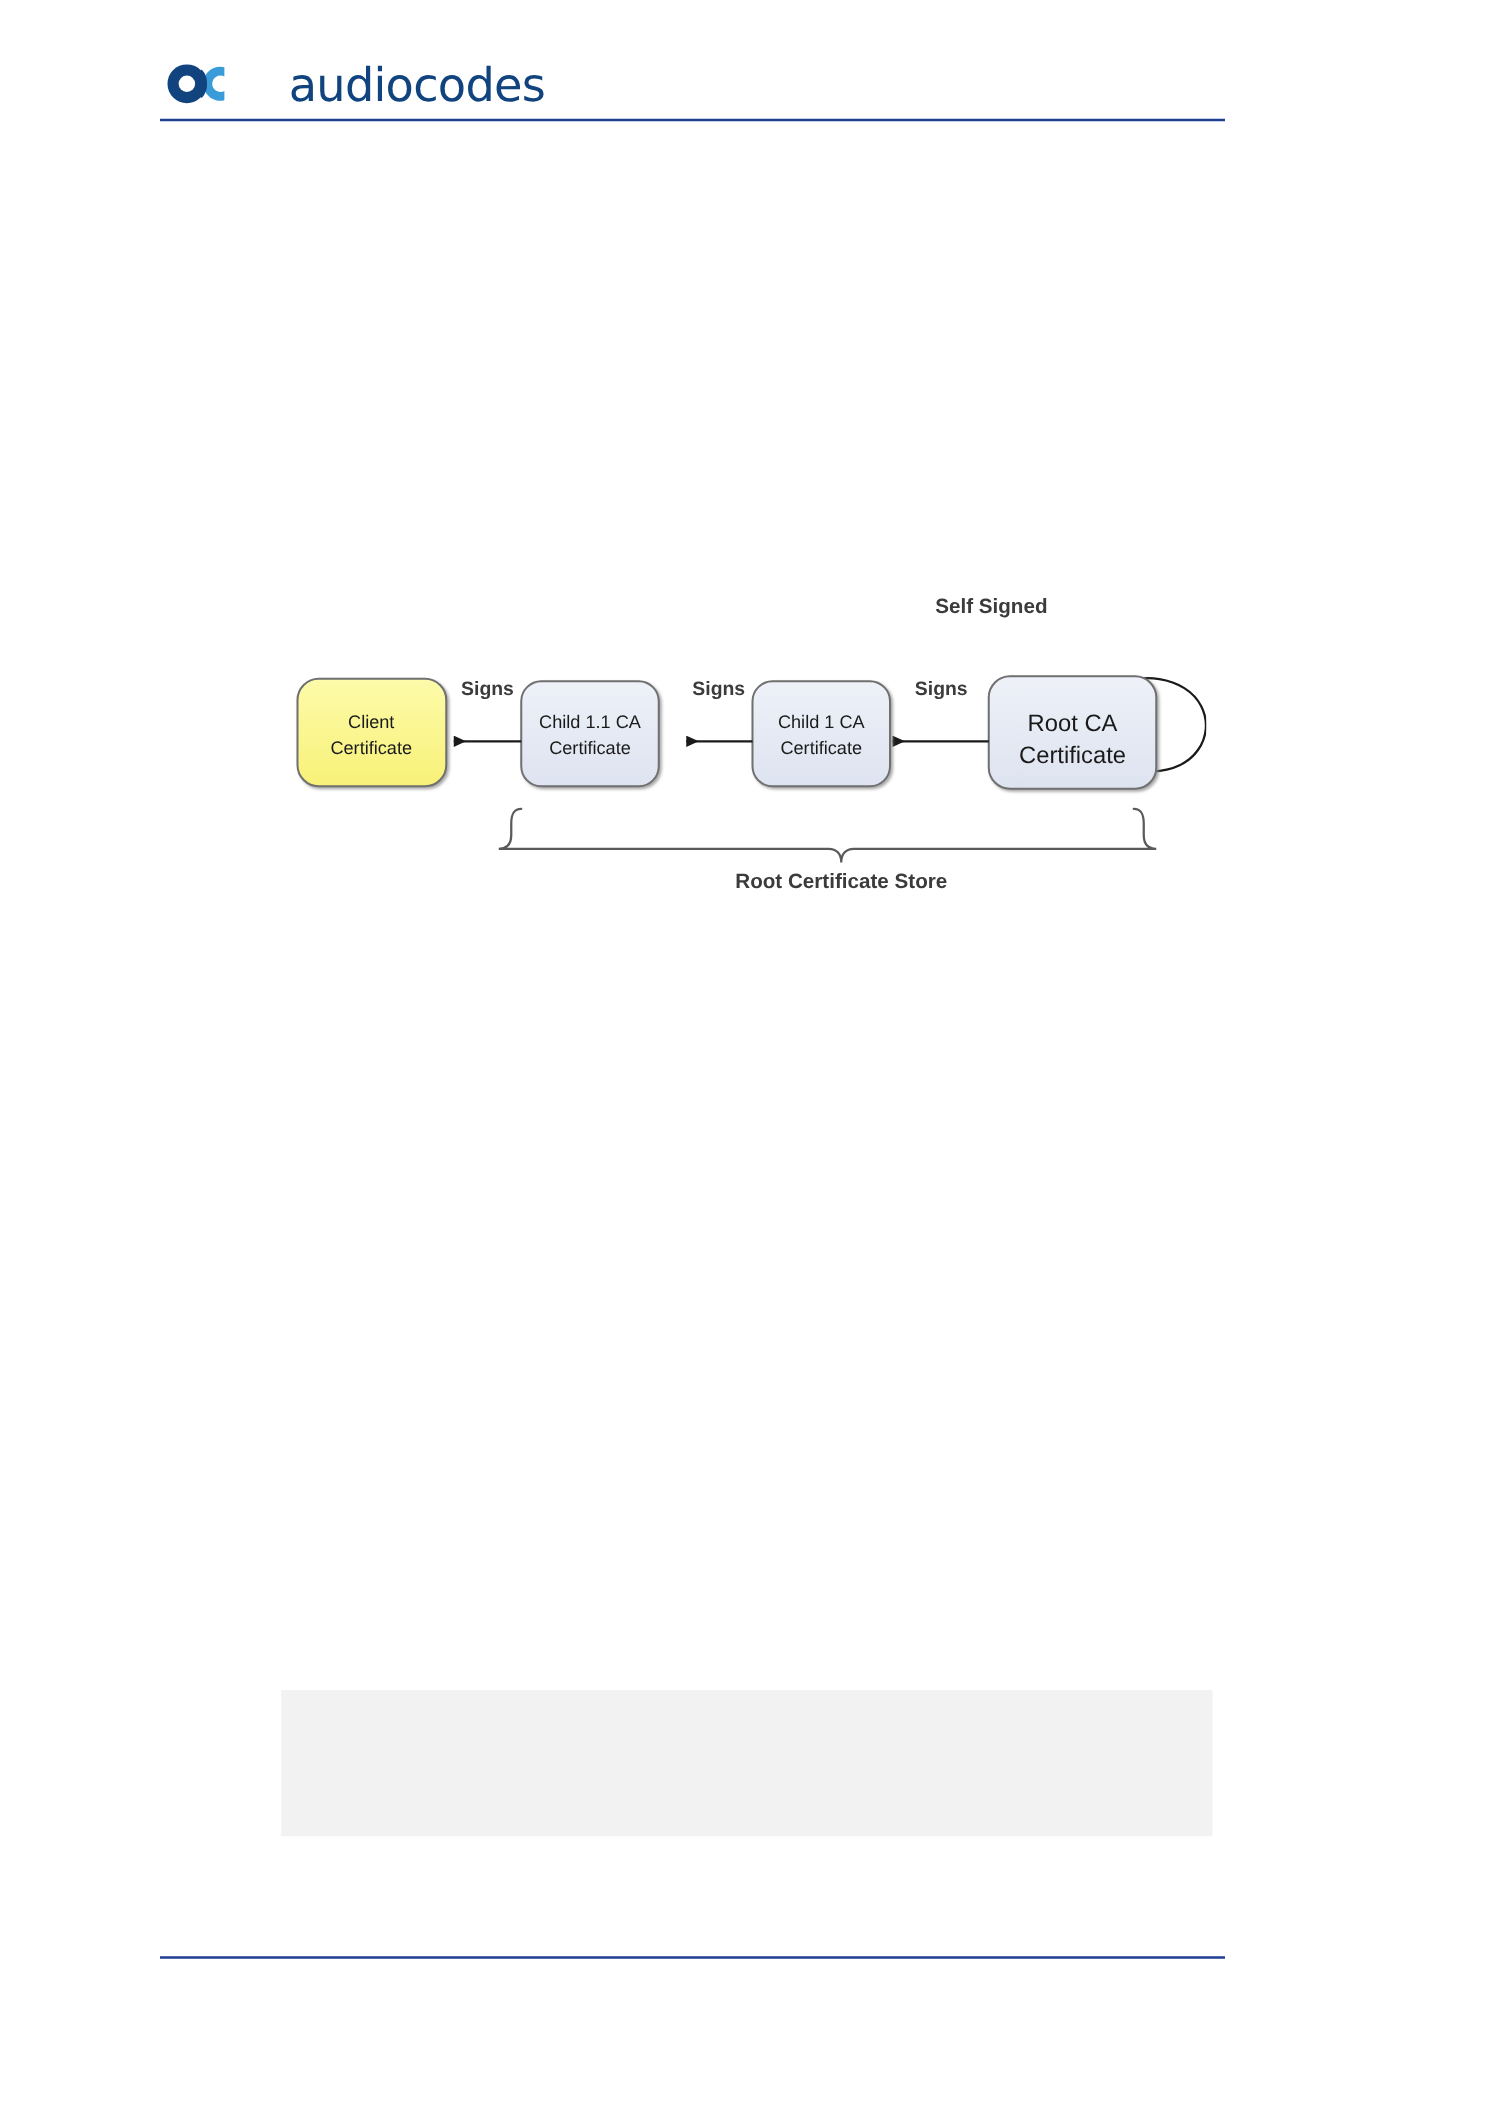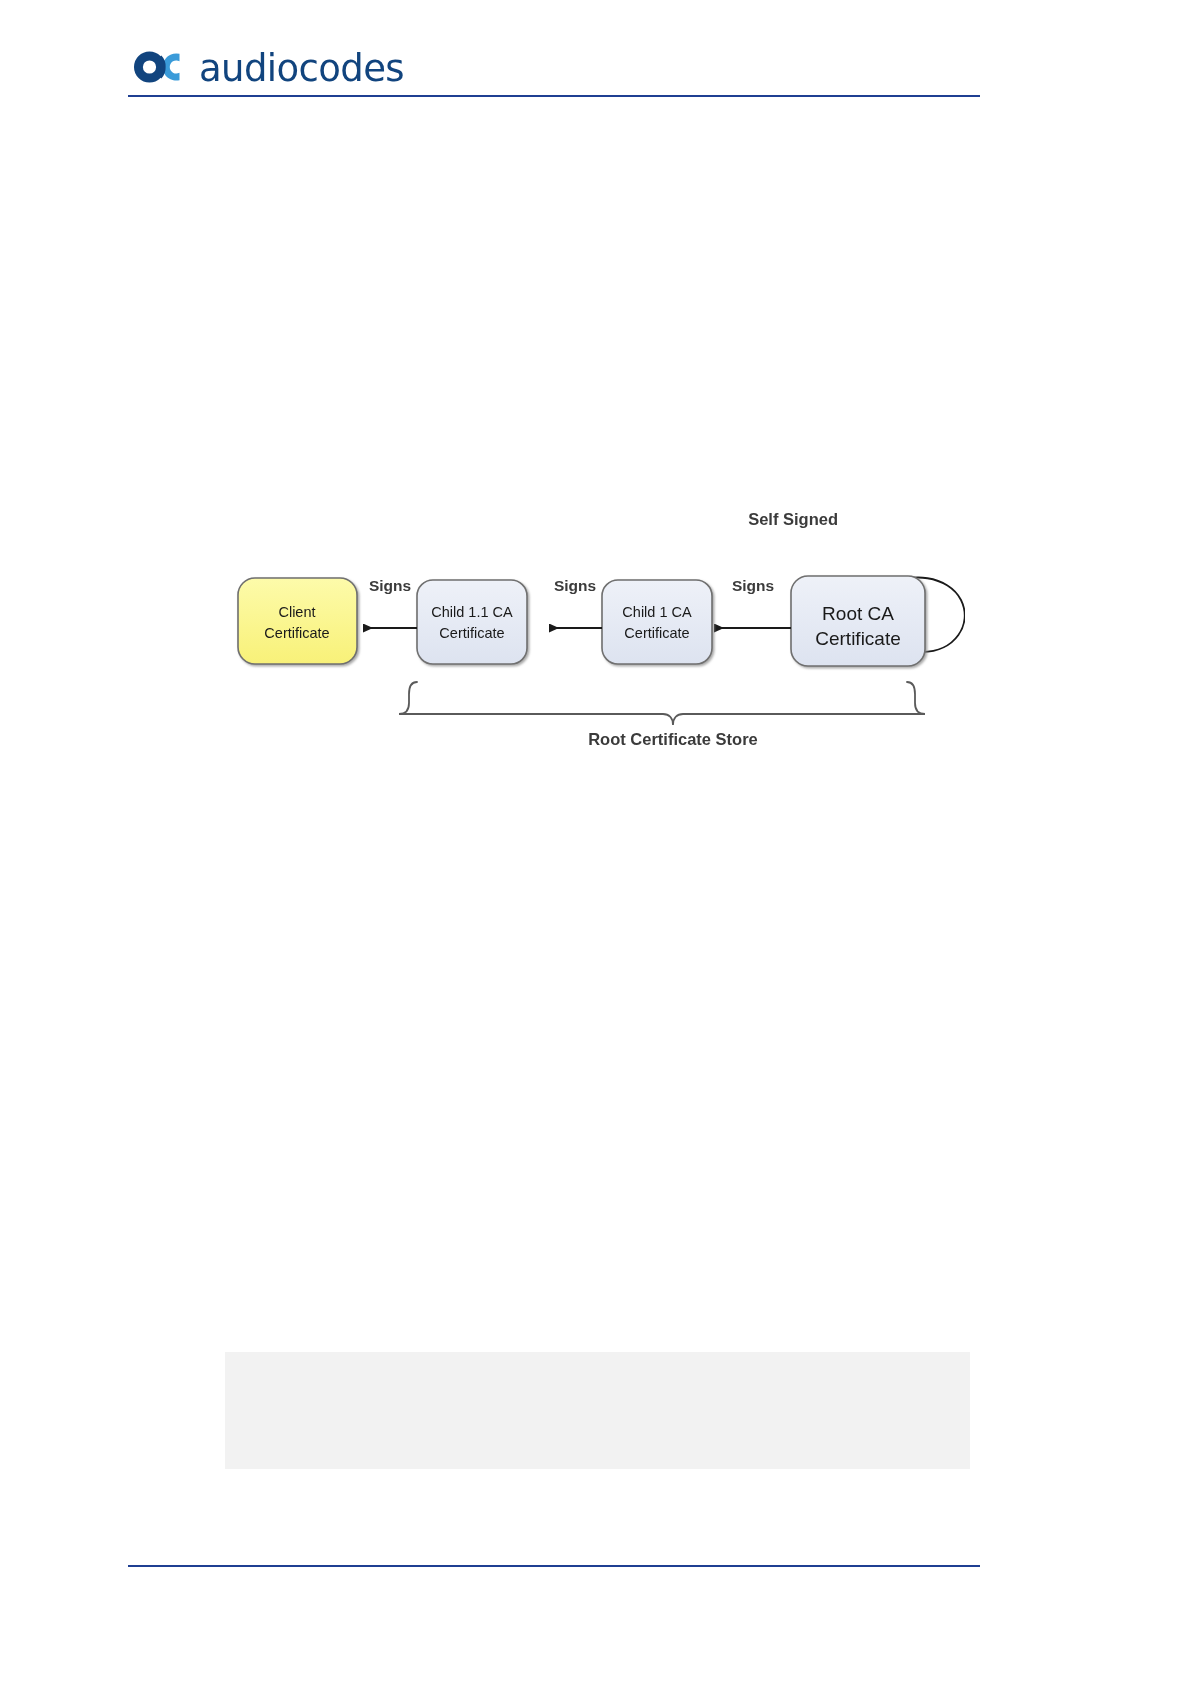--- a/index.html
+++ b/index.html
@@ -48,36 +48,37 @@
 
   .logo-word {
     font-family: "DejaVu Sans", sans-serif;
     font-size: 37px;
     letter-spacing: -0.6px;
     color: #11447e;
     line-height: 1;
     font-weight: 400;
     position: relative;
     top: 1px;
+    margin-left: 32px;
   }
 
   .header-rule {
     position: absolute;
     left: 128px;
     top: 95px;
     width: 852px;
     height: 2px;
     background: #1f3f92;
   }
 
   
   .diagram {
     position: absolute;
     left: 225px;
-    top: 492px;
+    top: 457px;
     width: 740px;
     height: 310px;
   }
 
   .diagram svg {
     display: block;
   }
 
   
   .note-box {

